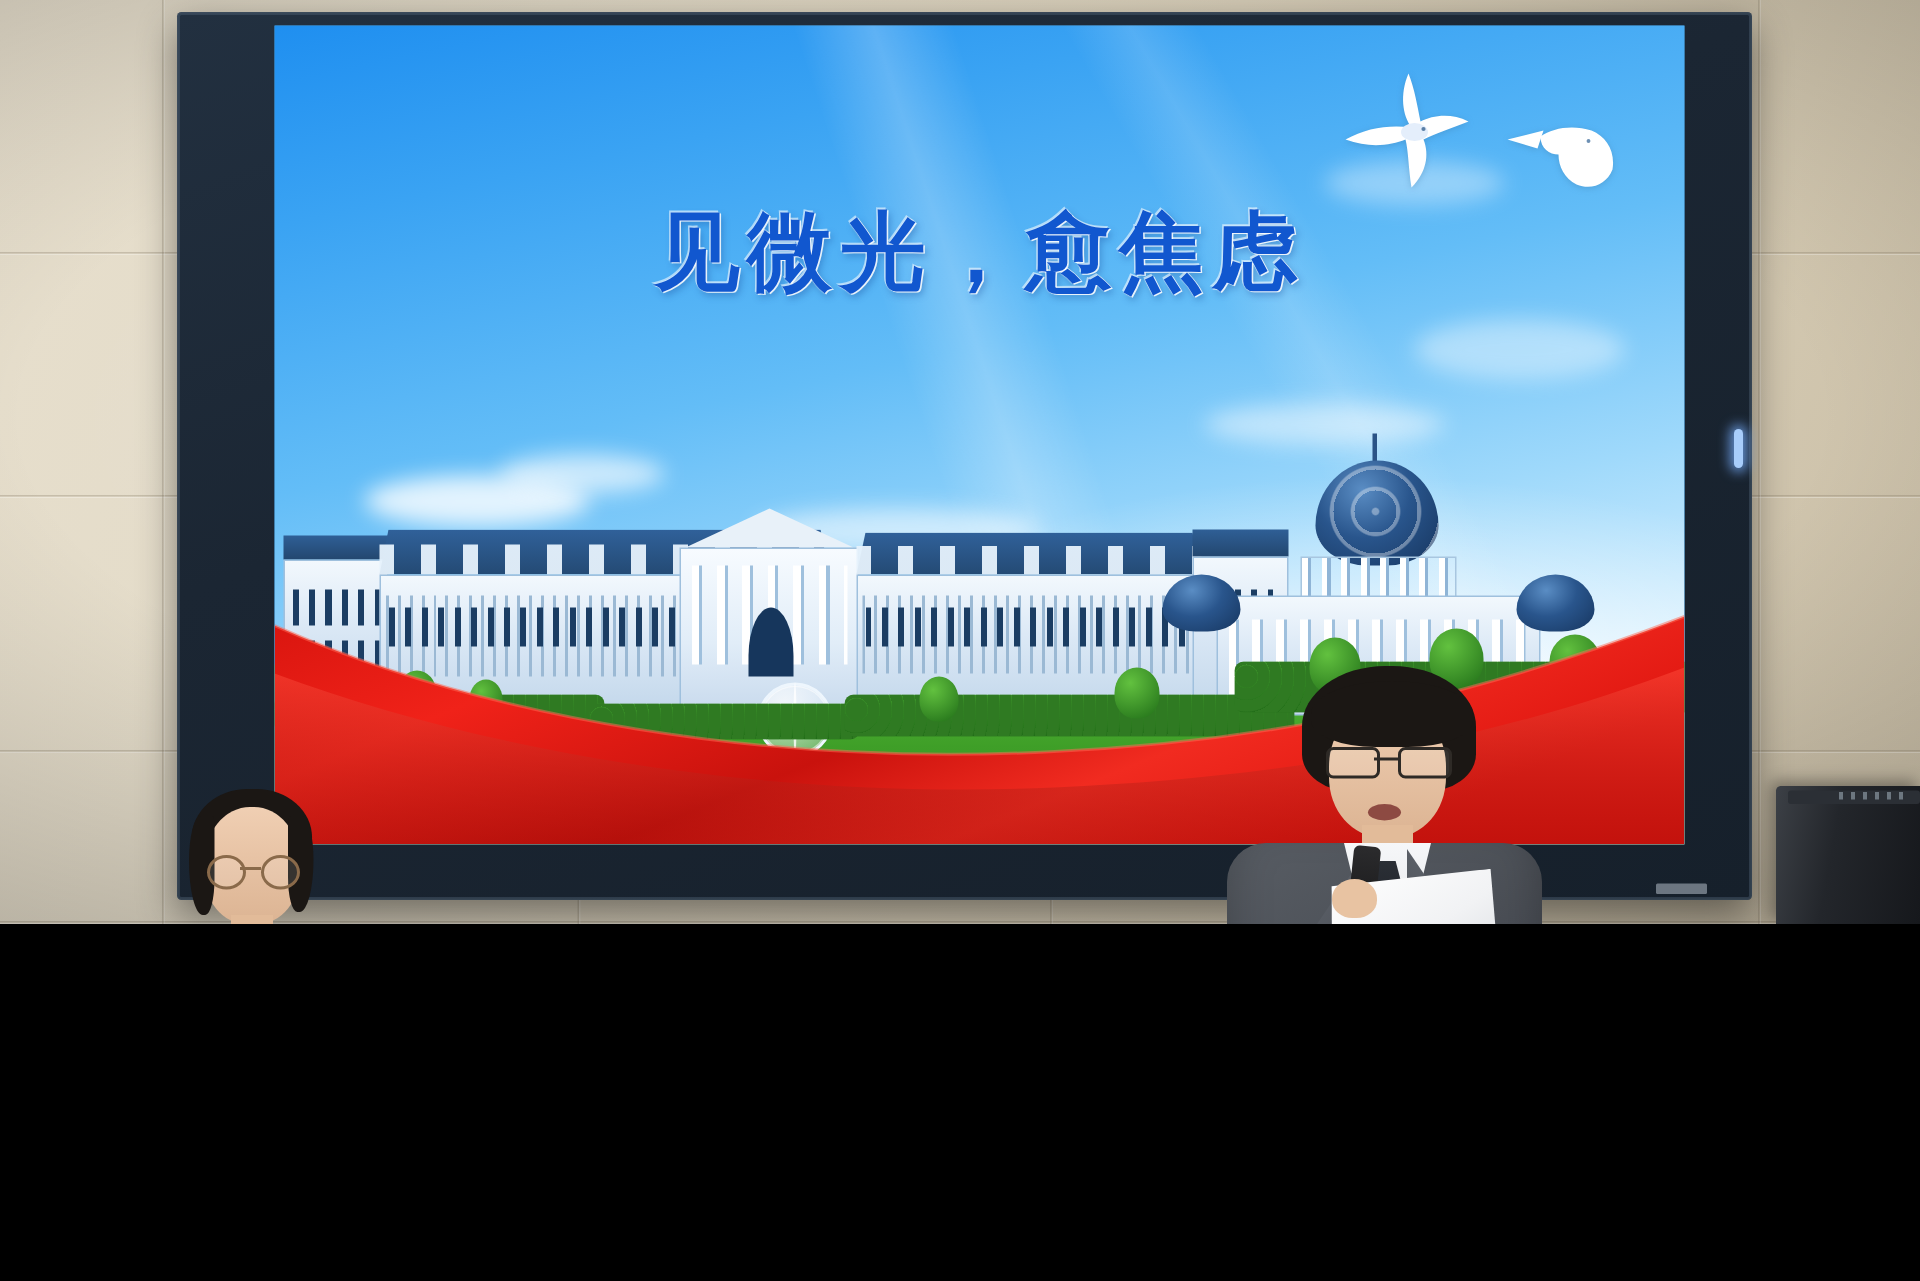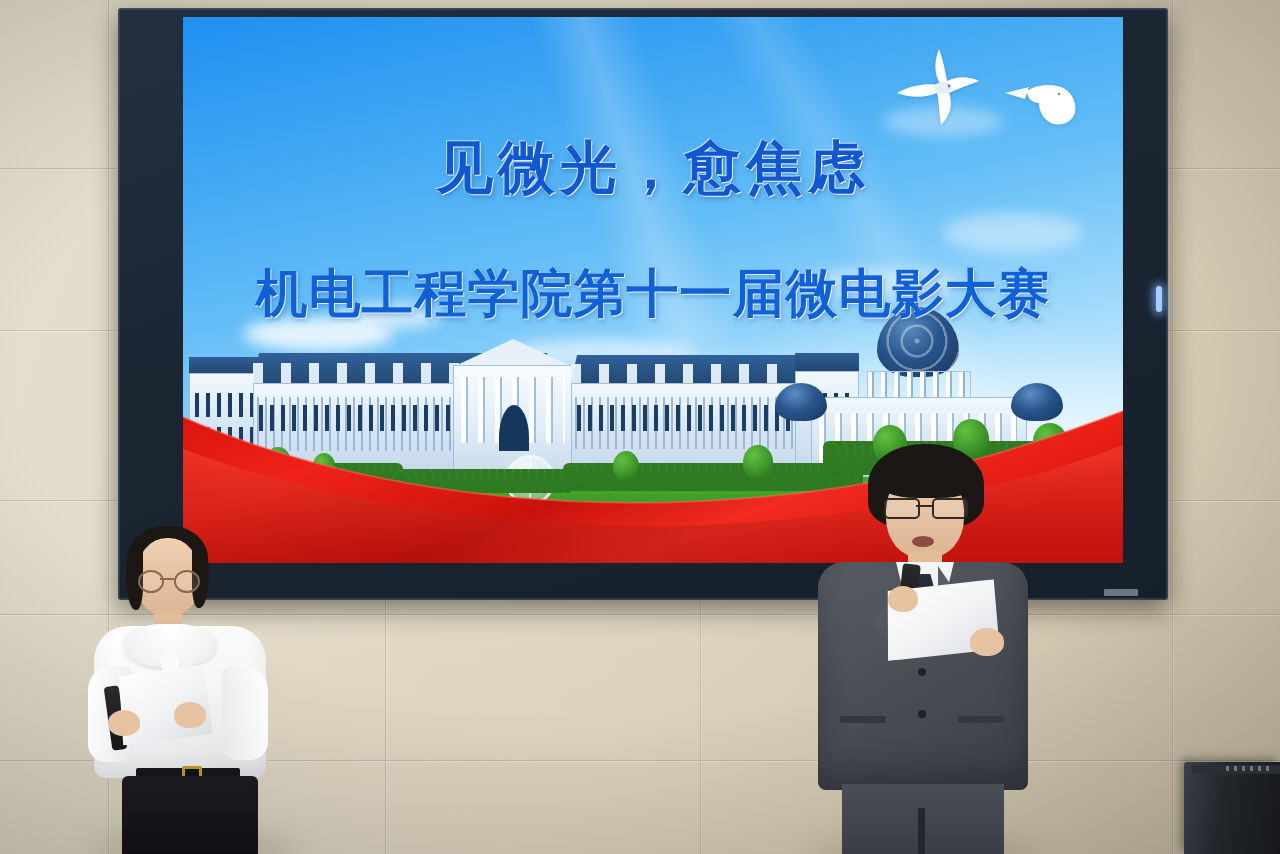--- a/index.html
+++ b/index.html
@@ -1,20 +1,20 @@
 <!DOCTYPE html>
 <html><head>
 <meta charset="utf-8">
 <style>
   html,body{margin:0;padding:0;background:#000;}
   body{font-family:"DejaVu Sans","Liberation Sans",sans-serif;}
 
   #stage{
     position:relative;
-    width:1280px;height:854px;
+    width:1280px;height:616px;
     overflow:hidden;
     background:#cdc4b0;
   }
 
   
   .wall{
     position:absolute;inset:0;
     background:
       linear-gradient(110deg,#e7dfcd 0%,#e3dbc8 25%,#ddd3bd 55%,#d4c9b1 80%,#c8bda6 100%);
   }
@@ -344,21 +344,20 @@
               </linearGradient>
             </defs>
             <path d="M0 34 C140 96 330 128 520 118 C690 110 820 74 940 28 L940 180 L0 180 Z" fill="url(#rg1)"></path>
             <path d="M0 66 C150 122 340 150 520 142 C700 134 830 104 940 62 L940 180 L0 180 Z" fill="url(#rg2)"></path>
             <path d="M0 34 C140 96 330 128 520 118 C690 110 820 74 940 28" fill="none" stroke="#ff6a55" stroke-width="2" opacity=".5"></path>
           </svg>
         </div>
       </div>
 
       <div class="title-main">见微光，愈焦虑</div>
-      <div class="title-sub">机电工程学院第十一届微电影大赛</div>
     </div>
   </div>
 
   <div class="shadow-soft" style="left:90px;top:830px;width:210px;height:40px;"></div>
   <div class="person" style="left:80px;top:520px;width:230px;height:334px;">
     <div class="ph-hair" style="left:48px;top:6px;width:80px;height:70px;border-radius:46% 46% 34% 34%;"></div>
     <div class="ph-head" style="left:56px;top:18px;width:64px;height:78px;"></div>
     <div class="ph-hair" style="left:46px;top:24px;width:17px;height:66px;border-radius:50% 10% 40% 60%;"></div>
     <div class="ph-hair" style="left:112px;top:24px;width:17px;height:64px;border-radius:10% 50% 60% 40%;"></div>
     <div class="ph-glasses" style="left:57px;top:50px;width:62px;height:20px;">

